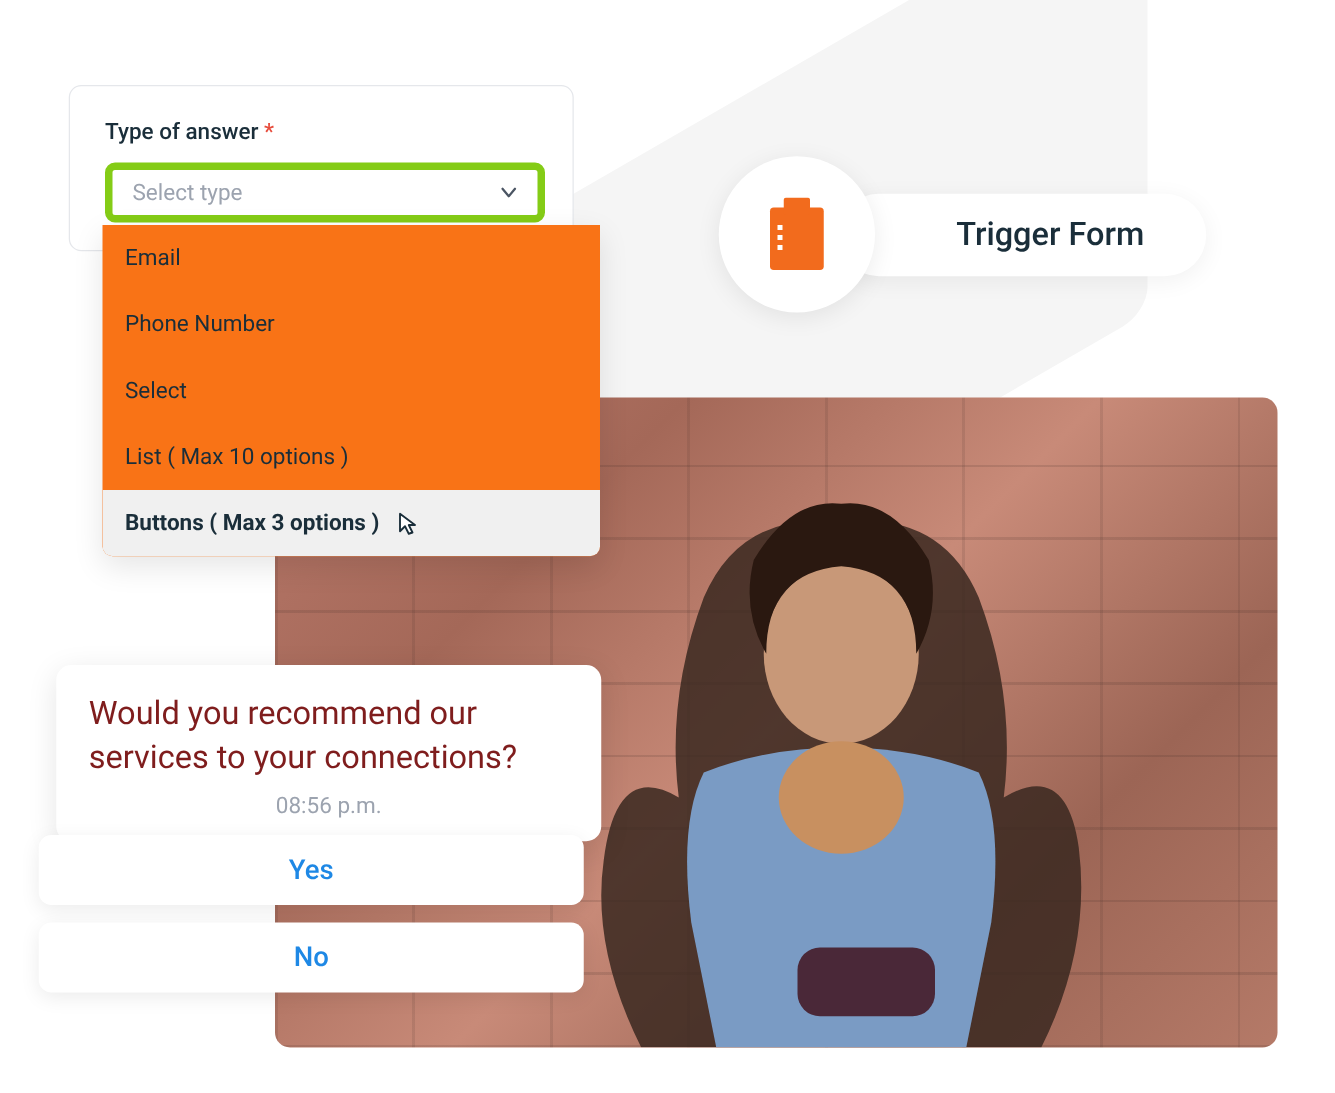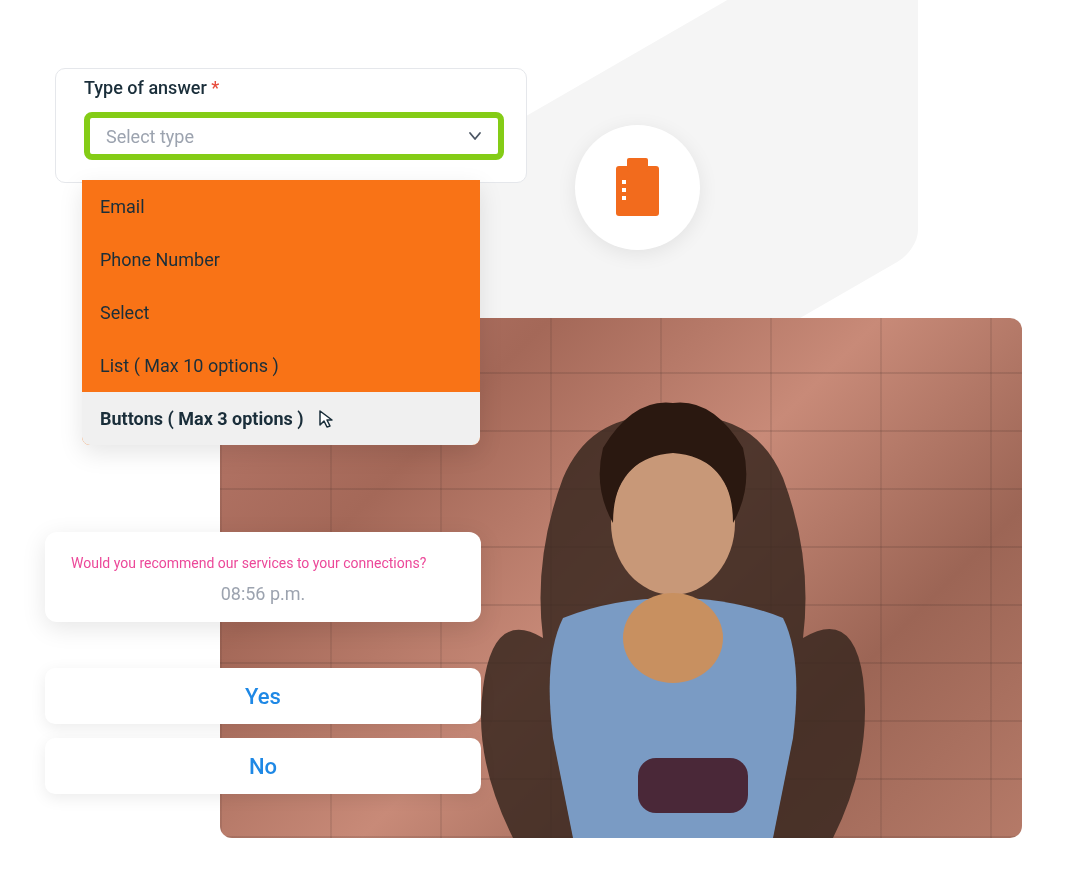--- a/index.html
+++ b/index.html
@@ -106,25 +106,25 @@
       transform: translateX(-40%);
       width: 520px;
       height: 480px;
     }
     
     
     .dropdown-card {
       position: absolute;
       top: 68px;
       left: 55px;
-      width: 472px;
+      width: 404px;
       background: #ffffff;
       border: 1px solid #e5e7eb;
       border-radius: 10px;
-      padding: 8px 22px 22px 28px;
+      padding: 26px 22px 22px 28px;
       z-index: 10;
     }
     
     .field-label {
       font-size: 18px;
       color: #1a2e3a;
       font-weight: 500;
       margin-bottom: 14px;
     }
     
@@ -194,36 +194,36 @@
       left: 45px;
       width: 436px;
       background: #ffffff;
       border-radius: 12px;
       padding: 22px 26px 18px 26px;
       box-shadow: 0 6px 24px rgba(0,0,0,0.1);
       z-index: 8;
     }
     
     .chat-text {
-      font-size: 14px;
-      color: #ec4899;
+      font-size: 26px;
+      color: #7f1d1d;
       line-height: 1.35;
       margin-bottom: 10px;
     }
     
     .chat-time {
       text-align: center;
       font-size: 18px;
       color: #9ca3af;
     }
     
     
     .response-btn {
       position: absolute;
-      left: 45px;
+      left: 31px;
       width: 436px;
       height: 56px;
       background: #ffffff;
       border-radius: 10px;
       display: flex;
       align-items: center;
       justify-content: center;
       font-size: 22px;
       color: #1e88e5;
       font-weight: 500;
@@ -261,20 +261,23 @@
 
   <div class="trigger-icon-circle">
     <svg class="clipboard-icon" viewBox="0 0 55 60">
       <rect x="6" y="8" width="43" height="50" rx="3" fill="#f26b1d"></rect>
       <rect x="17" y="0" width="21" height="14" rx="2" fill="#f26b1d"></rect>
       <rect x="12" y="22" width="4" height="4" fill="#ffffff"></rect>
       <rect x="12" y="30" width="4" height="4" fill="#ffffff"></rect>
       <rect x="12" y="38" width="4" height="4" fill="#ffffff"></rect>
     </svg>
   </div>
+  <div class="trigger-card">
+    <span class="trigger-title">Trigger Form</span>
+  </div>
 
   <div class="dropdown-card">
     <div class="field-label">
       <span>Type of answer</span>
       <span class="required-star">*</span>
     </div>
     <div class="select-box">
       <span class="select-placeholder">Select type</span>
       <svg class="chevron-icon" viewBox="0 0 14 14">
         <path d="M 2 4 L 7 10 L 12 4" stroke="#4b5563" stroke-width="1.8" fill="none" stroke-linecap="round" stroke-linejoin="round"></path>

